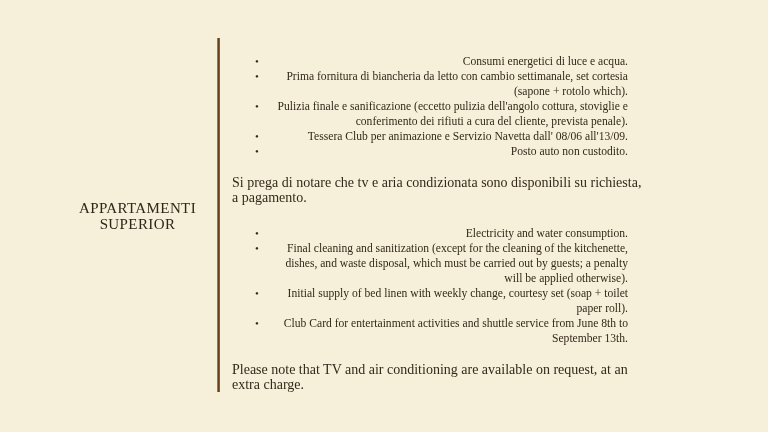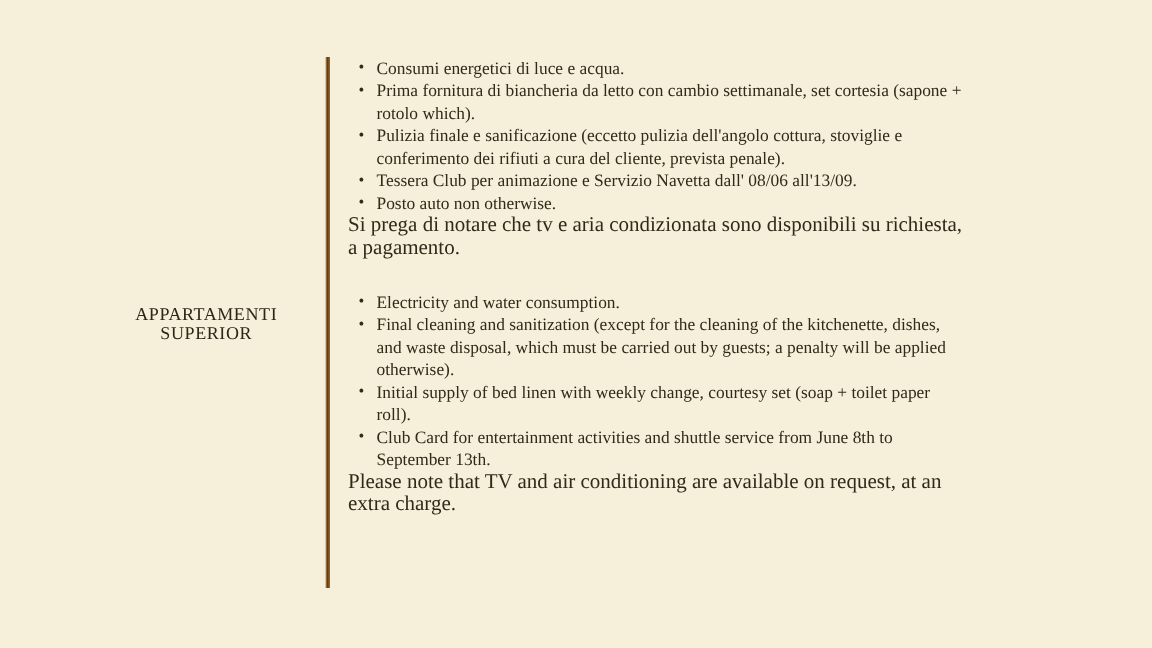--- a/index.html
+++ b/index.html
@@ -23,21 +23,21 @@
   .left-panel {
     width: 217px;
     box-sizing: border-box;
     padding-left: 58px;
     display: flex;
     align-items: center;
     justify-content: center;
   }
   .apartment-title {
     text-align: center;
-    font-size: 12px;
+    font-size: 15px;
     line-height: 1.08;
     letter-spacing: 0.4px;
     color: #2e2617;
     font-weight: 400;
   }
   .divider {
     width: 3px;
     height: 354px;
     margin-top: 38px;
     flex: 0 0 3px;
@@ -51,23 +51,24 @@
   .section {
     margin-bottom: 21px;
   }
   .section-heading {
     font-weight: bold;
     font-size: 11.6px;
     line-height: 15px;
     margin: 0;
   }
   ul.bullet-list {
-    margin: 0;
+    margin: 16px;
     padding: 0;
     list-style: none;
+    text-align: right;
   }
   ul.bullet-list li {
     position: relative;
     padding-left: 19px;
     font-size: 11.6px;
     line-height: 15px;
   }
   ul.bullet-list li::before {
     content: "\2022";
     position: absolute;
@@ -96,21 +97,21 @@
   <div class="divider"></div>
 
   <div class="content">
 
     <div class="section">
       <ul class="bullet-list">
         <li>Consumi energetici di luce e acqua.</li>
         <li>Prima fornitura di biancheria da letto con cambio settimanale, set cortesia (sapone + rotolo which).</li>
         <li>Pulizia finale e sanificazione (eccetto pulizia dell'angolo cottura, stoviglie e conferimento dei rifiuti a cura del cliente, prevista penale).</li>
         <li>Tessera Club per animazione e Servizio Navetta dall' 08/06 all'13/09.</li>
-        <li>Posto auto non otherwise.</li>
+        <li>Posto auto non custodito.</li>
       </ul>
       <p class="section-note">Si prega di notare che tv e aria condizionata sono disponibili su richiesta, a pagamento.</p>
     </div>
 
     <div class="section">
       <ul class="bullet-list">
         <li>Electricity and water consumption.</li>
         <li>Final cleaning and sanitization (except for the cleaning of the kitchenette, dishes, and waste disposal, which must be carried out by guests; a penalty will be applied otherwise).</li>
         <li>Initial supply of bed linen with weekly change, courtesy set (soap + toilet paper roll).</li>
         <li>Club Card for entertainment activities and shuttle service from June 8th to September 13th.</li>

